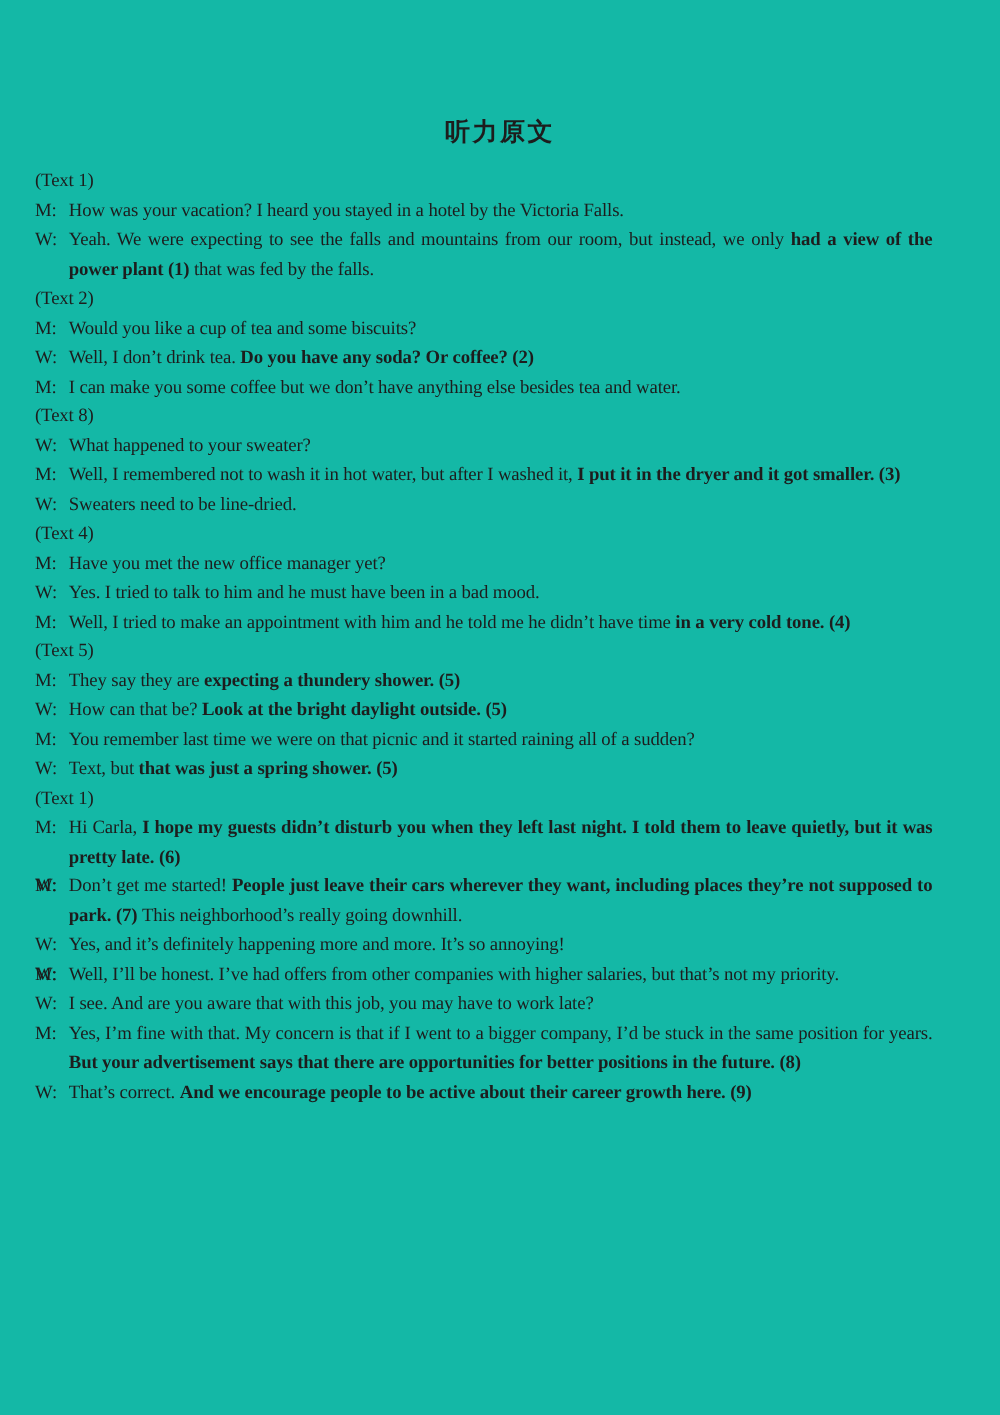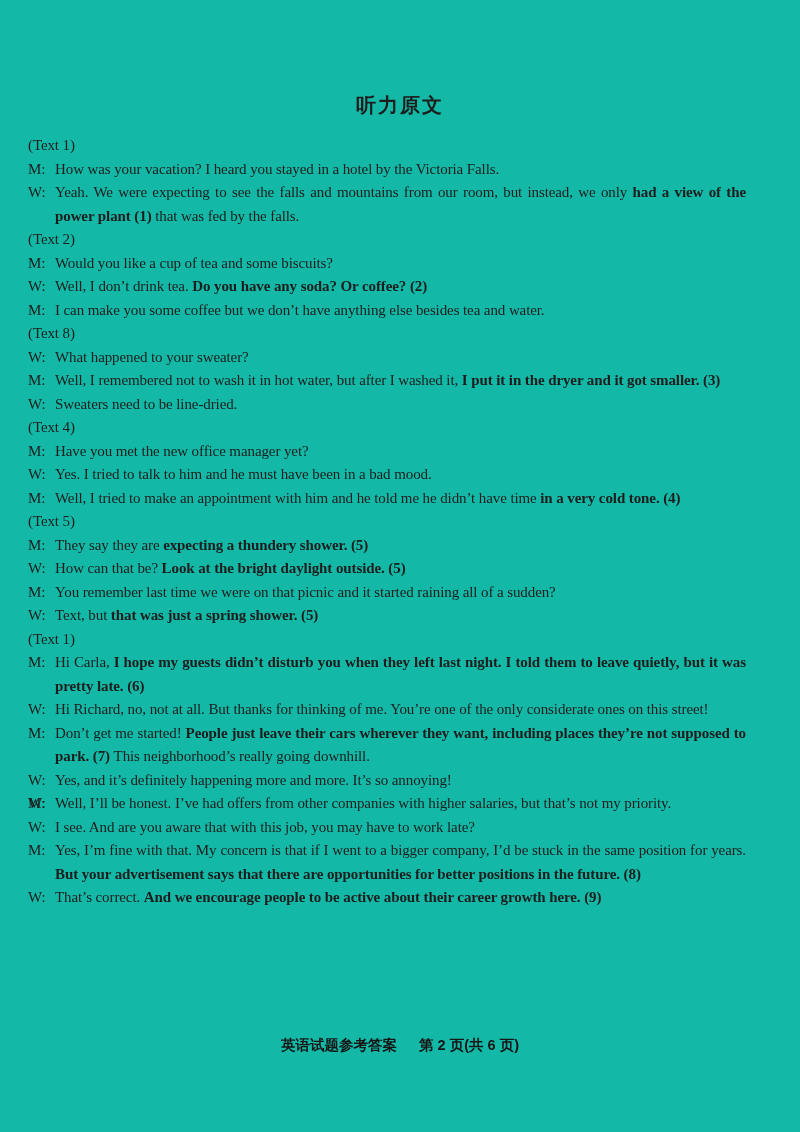--- a/index.html
+++ b/index.html
@@ -90,26 +90,22 @@
       <div class="para turn"><span class="prefix">M:</span><span class="seg">Have you met the new office manager yet?</span></div>
       <div class="para turn"><span class="prefix">W:</span><span class="seg">Yes. I tried to talk to him and he must have been in a bad mood.</span></div>
       <div class="para turn"><span class="prefix">M:</span><span class="seg">Well, I tried to make an appointment with him and he told me he didn’t have time </span><span class="seg bold">in a very cold tone. (4)</span></div>
       <div class="para label"><span class="seg">(Text 5)</span></div>
       <div class="para turn"><span class="prefix">M:</span><span class="seg">They say they are </span><span class="seg bold">expecting a thundery shower. (5)</span></div>
       <div class="para turn"><span class="prefix">W:</span><span class="seg">How can that be? </span><span class="seg bold">Look at the bright daylight outside. (5)</span></div>
       <div class="para turn"><span class="prefix">M:</span><span class="seg">You remember last time we were on that picnic and it started raining all of a sudden?</span></div>
       <div class="para turn"><span class="prefix">W:</span><span class="seg">Text, but </span><span class="seg bold">that was just a spring shower. (5)</span></div>
       <div class="para label"><span class="seg">(Text 1)</span></div>
       <div class="para turn"><span class="prefix">M:</span><span class="seg">Hi Carla, </span><span class="seg bold">I hope my guests didn’t disturb you when they left last night. I told them to leave quietly, but it was pretty late. (6)</span></div>
-      <div class="para turn"><span class="prefix">W:</span><span class="seg">Hi Richard, no, not at all. But thanks for thinking of me. You’re one of the only considerate ones on this street!</span></div>
+      <div class="para turn"><span class="prefix">W:</span></div>
       <div class="para turn"><span class="prefix">M:</span><span class="seg">Don’t get me started! </span><span class="seg bold">People just leave their cars wherever they want, including places they’re not supposed to park. (7) </span><span class="seg">This neighborhood’s really going downhill.</span></div>
       <div class="para turn"><span class="prefix">W:</span><span class="seg">Yes, and it’s definitely happening more and more. It’s so annoying!</span></div>
       <div class="para turn"><span class="prefix">W:</span></div>
       <div class="para turn"><span class="prefix">M:</span><span class="seg">Well, I’ll be honest. I’ve had offers from other companies with higher salaries, but that’s not my priority.</span></div>
       <div class="para turn"><span class="prefix">W:</span><span class="seg">I see. And are you aware that with this job, you may have to work late?</span></div>
       <div class="para turn"><span class="prefix">M:</span><span class="seg">Yes, I’m fine with that. My concern is that if I went to a bigger company, I’d be stuck in the same position for years. </span><span class="seg bold">But your advertisement says that there are opportunities for better positions in the future. (8)</span></div>
       <div class="para turn"><span class="prefix">W:</span><span class="seg">That’s correct. </span><span class="seg bold">And we encourage people to be active about their career growth here. (9)</span></div>
     </div>
-  <div class="footer">
-    <span class="footer-part">英语试题参考答案</span>
-    <span class="footer-part">第 2 页(共 6 页)</span>
-  </div>
 </div>
 
 </body></html>

